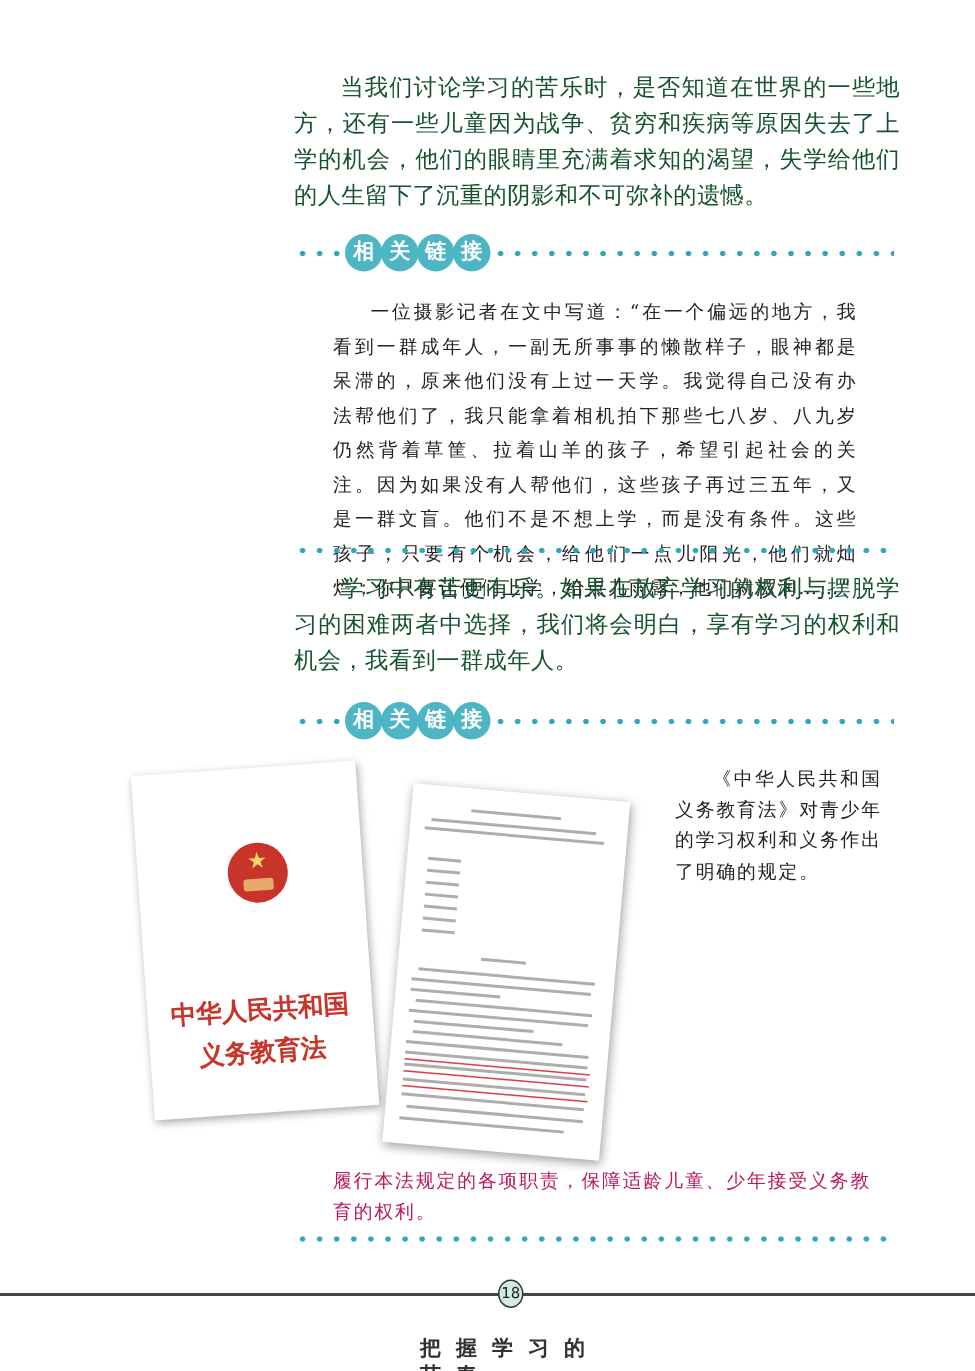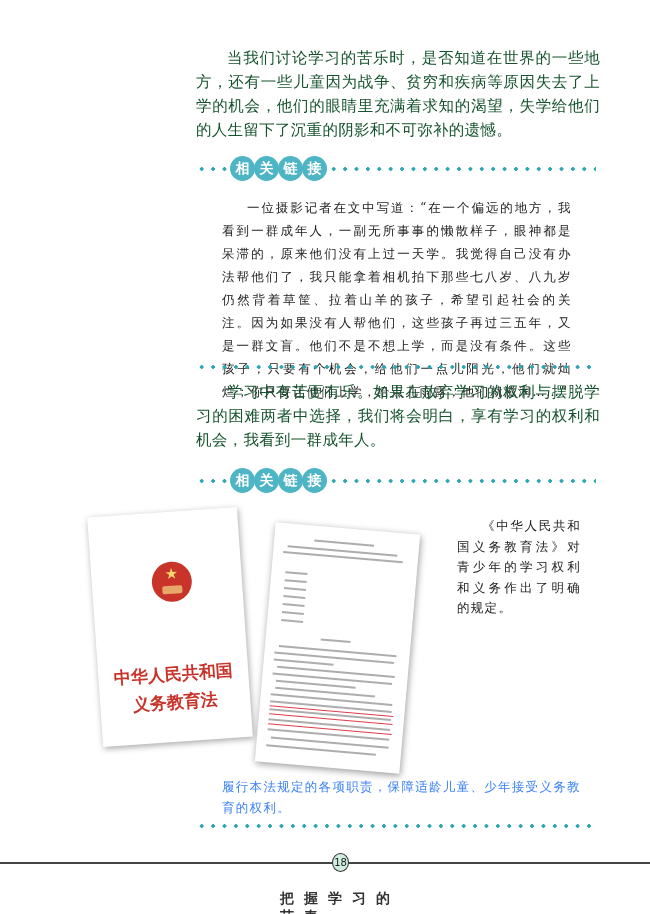--- a/index.html
+++ b/index.html
@@ -21,23 +21,23 @@
           background-size: 11.4px 6px; background-repeat: repeat-x; }
   .badge { position: absolute; left: 34px; top: 0; height: 26px; display: flex; }
   .badge span { width: 25px; height: 25px; border-radius: 50%; background: #4db5c4;
           color: #fff; font-weight: bold; font-size: 14px; line-height: 25px; text-align: center;
           margin-right: -1px; }
   .quote { position: absolute; left: 222px; width: 350px; font-family: "DejaVu Serif", "Liberation Serif", serif;
            font-size: 12.5px; line-height: 23px; letter-spacing: 1.6px; text-align: justify; color: #222; }
   .quote p { margin: 0; }
   .side { position: absolute; left: 446px; width: 146px; font-family: "DejaVu Serif", "Liberation Serif", serif;
           font-size: 12.5px; line-height: 20.5px; letter-spacing: 1.3px; color: #222; text-align: justify; }
-  .side p { margin: 11px; }
+  .side p { margin: 4px; }
   .tail { position: absolute; left: 222px; width: 370px; font-family: "DejaVu Serif", "Liberation Serif", serif;
-          font-size: 12.5px; line-height: 20.5px; letter-spacing: 1.3px; color: #3b82f6; }
+          font-size: 12.5px; line-height: 20.5px; letter-spacing: 1.3px; color: #be185d; }
   .tail p { margin: 0; }
   .photo { position: absolute; left: 85px; top: 500px; width: 350px; height: 285px; }
   .cover { position: absolute; left: 10px; top: 12px; width: 150px; height: 230px; background: #fff;
            box-shadow: 1px 2px 6px rgba(0,0,0,0.35); transform: rotate(-4deg); }
   .emblem { position: absolute; left: 60px; top: 50px; width: 40px; height: 40px; border-radius: 50%;
             background: #c8342a; }
   .emblem .star { position: absolute; left: 0; top: 4px; width: 40px; text-align: center; color: #f5d46a; font-size: 15px; line-height: 16px; }
   .emblem .base { position: absolute; left: 10px; top: 24px; width: 20px; height: 8px; background: #e8a86a; border-radius: 2px; }
   .cover-title { position: absolute; left: 0; top: 148px; width: 150px; text-align: center; color: #c8342a;
                  font-family: "DejaVu Serif", "Liberation Serif", serif; font-weight: bold; font-size: 17px; line-height: 28px; }

